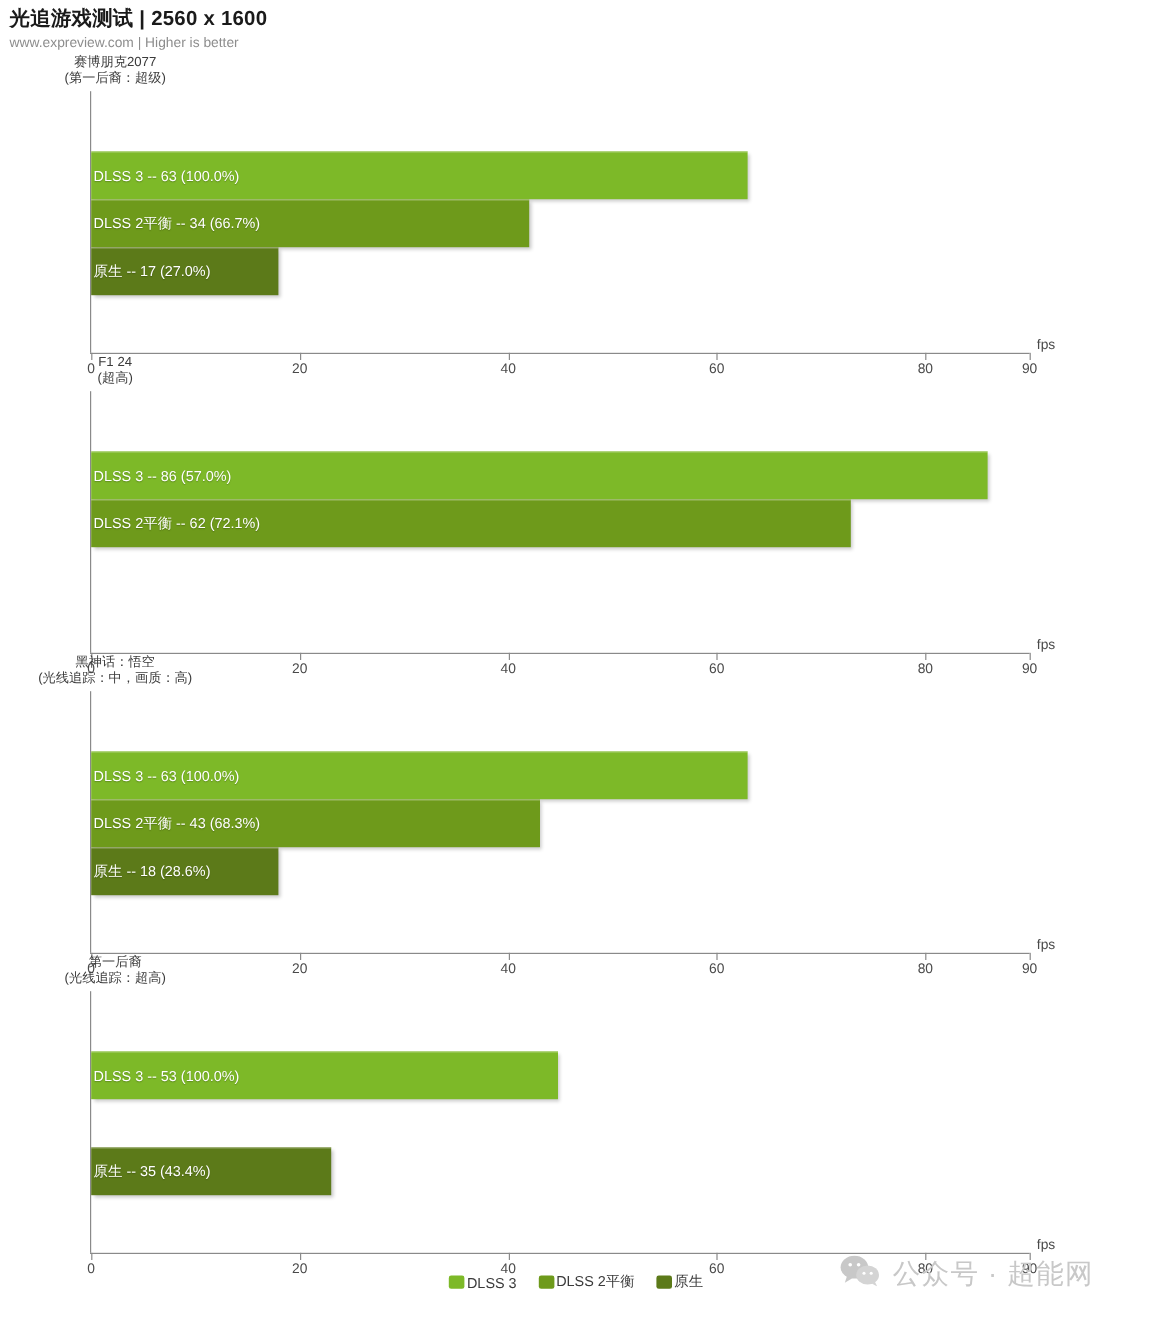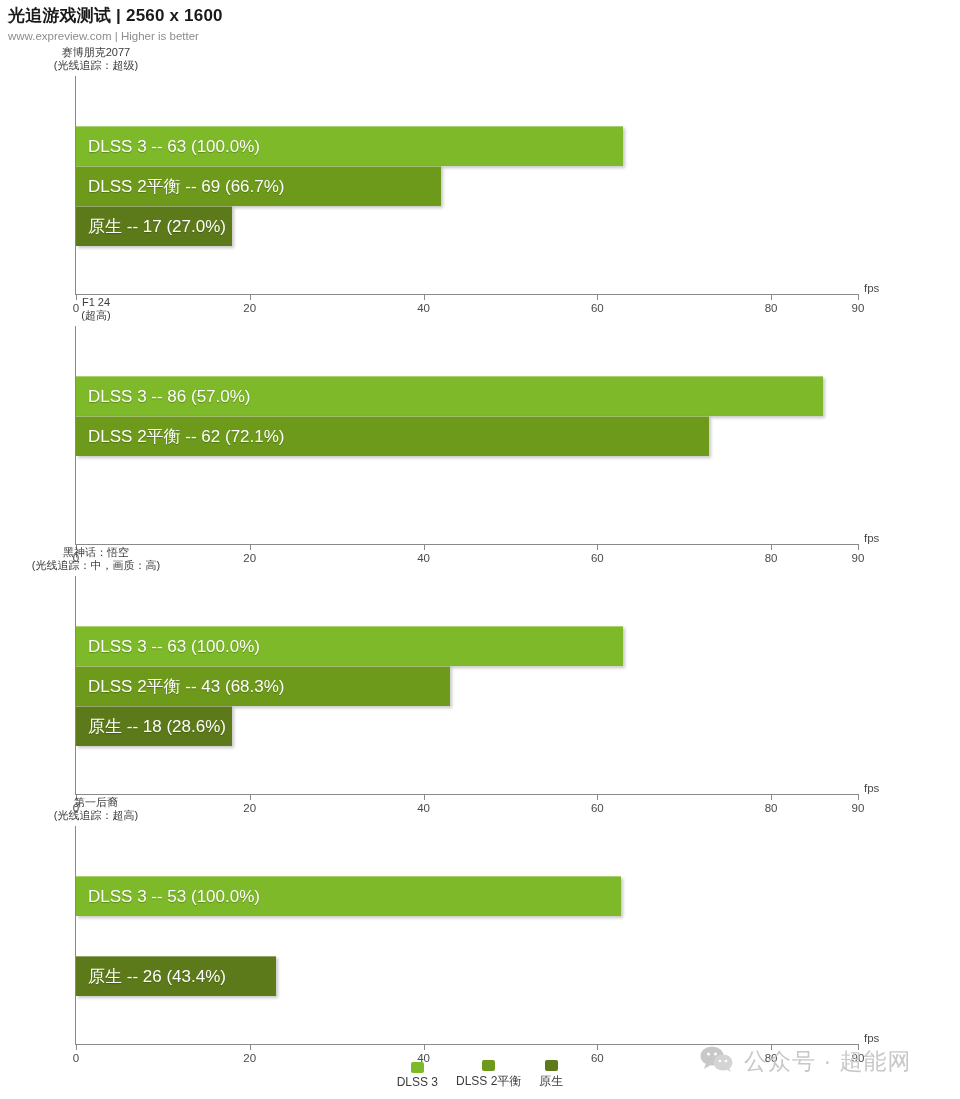--- a/index.html
+++ b/index.html
@@ -92,38 +92,38 @@
   .bar {
     position: absolute;
     height: 40px;
     box-shadow: 2px 2px 3px rgba(0,0,0,.22);
     display: flex;
     align-items: center;
     border-top: 1px solid rgba(255,255,255,.35);
   }
   .bar-label {
     color: #ffffff;
-    font-size: 17px;
-    padding-left: 12px;
+    font-size: 12px;
+    padding-left: 2px;
     white-space: nowrap;
     text-shadow: 0 1px 1px rgba(0,0,0,.25);
   }
 
   
   .legend {
     position: absolute;
     left: 0;
     top: 1060px;
     width: 960px;
     display: flex;
     justify-content: center;
     align-items: center;
     gap: 18px;
   }
-  .legend-item { display: flex; align-items: center; gap: 2px; flex-direction: column; }
+  .legend-item { display: flex; align-items: center; gap: 2px; }
   .legend-swatch {
     width: 13px; height: 11px;
     border-radius: 2px;
     display: inline-block;
   }
   .legend-text { font-size: 12px; color: #3b3b3b; white-space: nowrap; }
 
   
   .watermark {
     position: absolute;
@@ -144,29 +144,29 @@
 
 <div class="page">
 
   <div class="header">
     <div class="header-title">光追游戏测试 | 2560 x 1600</div>
     <div class="header-sub">www.expreview.com | Higher is better</div>
   </div>
 
   <div id="charts">
       <div class="chart-block" style="top: 46px;">
-        <div class="chart-head"><span>赛博朋克2077</span><span class="l2">(光线追踪：超级)</span></div>
+        <div class="chart-head"><span>赛博朋克2077</span><span class="l2">(第一后裔：超级)</span></div>
         <div class="plot">
           <div class="yaxis"></div>
           <div class="xaxis"></div>
           <div class="bar" style="left: 0px; top: 50px; width: 547.4px; background: rgb(125, 185, 40);">
             <span class="bar-label">DLSS 3  --  63 (100.0%)</span>
           </div>
           <div class="bar" style="left: 0px; top: 90px; width: 364.933px; background: rgb(110, 154, 27);">
-            <span class="bar-label">DLSS 2平衡  --  69 (66.7%)</span>
+            <span class="bar-label">DLSS 2平衡  --  34 (66.7%)</span>
           </div>
           <div class="bar" style="left: 0px; top: 130px; width: 156px; background: rgb(92, 122, 25);">
             <span class="bar-label">原生  --  17 (27.0%)</span>
           </div>
           <div class="tick" style="left: 0px;"></div>
           <div class="tick-label" style="left: 0px;">0</div>
           <div class="tick" style="left: 173.778px;"></div>
           <div class="tick-label" style="left: 173.778px;">20</div>
           <div class="tick" style="left: 347.556px;"></div>
           <div class="tick-label" style="left: 347.556px;">40</div>
@@ -232,25 +232,25 @@
           <div class="tick" style="left: 782px;"></div>
           <div class="tick-label" style="left: 782px;">90</div>
           <div class="axis-unit">fps</div>
         </div>
       </div>
       <div class="chart-block" style="top: 796px;">
         <div class="chart-head"><span>第一后裔</span><span class="l2">(光线追踪：超高)</span></div>
         <div class="plot">
           <div class="yaxis"></div>
           <div class="xaxis"></div>
-          <div class="bar" style="left: 0px; top: 50px; width: 545px; background: rgb(125, 185, 40);">
+          <div class="bar" style="left: 0px; top: 50px; width: 389px; background: rgb(125, 185, 40);">
             <span class="bar-label">DLSS 3  --  53 (100.0%)</span>
           </div>
           <div class="bar" style="left: 0px; top: 130px; width: 199.844px; background: rgb(92, 122, 25);">
-            <span class="bar-label">原生  --  26 (43.4%)</span>
+            <span class="bar-label">原生  --  35 (43.4%)</span>
           </div>
           <div class="tick" style="left: 0px;"></div>
           <div class="tick-label" style="left: 0px;">0</div>
           <div class="tick" style="left: 173.778px;"></div>
           <div class="tick-label" style="left: 173.778px;">20</div>
           <div class="tick" style="left: 347.556px;"></div>
           <div class="tick-label" style="left: 347.556px;">40</div>
           <div class="tick" style="left: 521.333px;"></div>
           <div class="tick-label" style="left: 521.333px;">60</div>
           <div class="tick" style="left: 695.111px;"></div>

